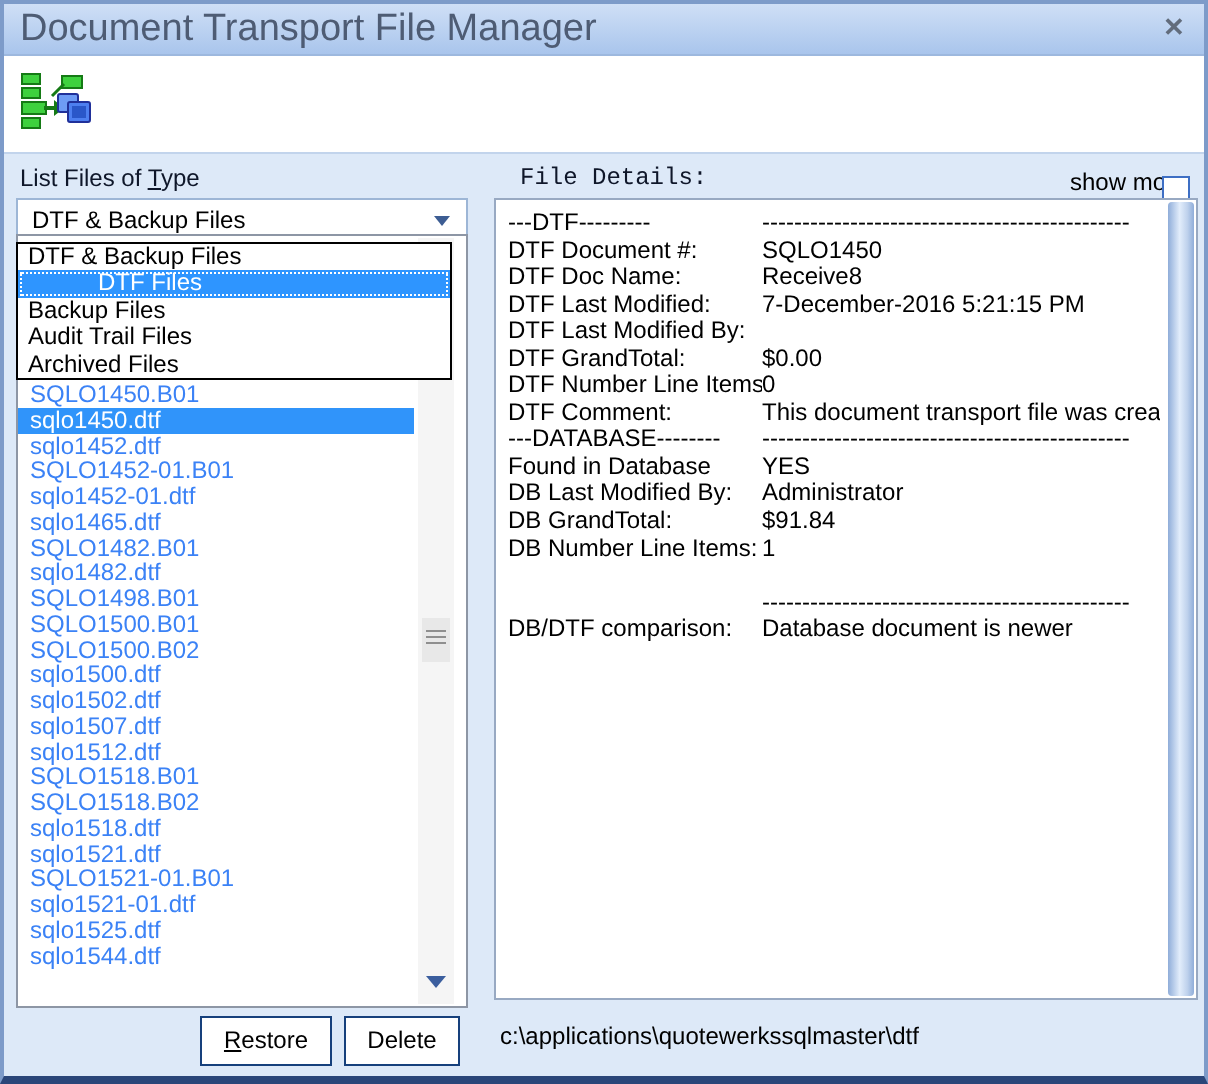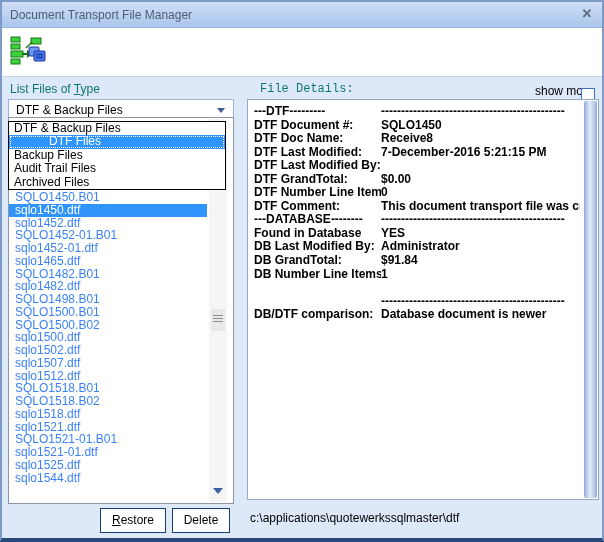--- a/index.html
+++ b/index.html
@@ -10,34 +10,34 @@
     position:relative;width:604px;height:542px;
     border:2px solid #7d9bc9;border-bottom:4px solid #2a4679;
     background:#ffffff;overflow:hidden;
   }
   .titlebar{
     position:absolute;left:0;top:0;width:600px;height:26px;
     background:linear-gradient(#cfdff6,#a9c5ec);
     border-bottom:1px solid #9db8de;
     display:flex;align-items:center;
   }
-  .title-text{margin-left:8px;font-size:12px;color:#4e5c74;}
+  .title-text{margin-left:8px;font-size:19px;color:#4e5c74;}
   .close-btn{
     position:absolute;right:7px;top:4px;width:16px;height:16px;
     color:#626c7c;font-size:13px;font-weight:bold;line-height:16px;text-align:center;
     cursor:default;
   }
   .topstrip{position:absolute;left:0;top:27px;width:600px;height:47px;background:#ffffff;}
   .app-icon{position:absolute;left:8px;top:5px;}
   .body{
     position:absolute;left:0;top:74px;width:600px;height:462px;
     background:#dde9f8;border-top:1px solid #c2d4ec;
   }
 
-  .label{position:absolute;font-size:12px;color:#0f766e;}
+  .label{position:absolute;font-size:12px;color:#0f172a;}
   .mn{text-decoration:underline;}
 
   
   .combo{
     position:absolute;left:6px;top:97px;width:226px;height:22px;
     background:#fff;border:1px solid #9db6d6;
     font-size:12px;line-height:20px;padding-left:7px;color:#000;
   }
   .combo-arrow{
     position:absolute;right:8px;top:8px;width:0;height:0;
@@ -73,21 +73,21 @@
   }
   .v-down{
     position:absolute;left:4px;bottom:8px;width:0;height:0;
     border-left:5px solid transparent;border-right:5px solid transparent;
     border-top:6px solid #3b5e9e;
   }
 
   
   .details-panel{
     position:absolute;left:245px;top:97px;width:352px;height:401px;
-    background:#fff;border:1px solid #98a9c2;overflow:hidden;font-weight:bold;
+    background:#fff;border:1px solid #98a9c2;overflow:hidden;
   }
   .detail-rows{position:absolute;left:6px;top:5px;right:18px;}
   .d-row{display:flex;height:13.55px;line-height:13.55px;font-size:12px;color:#000;white-space:nowrap;}
   .d-label{width:127px;flex:none;overflow:hidden;}
   .d-value{flex:1;overflow:hidden;}
   .detail-scroll{
     position:absolute;top:1px;bottom:1px;right:1px;width:13px;
     background:linear-gradient(90deg,#8fadd9,#e2edfb 45%,#bed1ec 75%,#8fadd9);
     border-radius:2px;
   }

